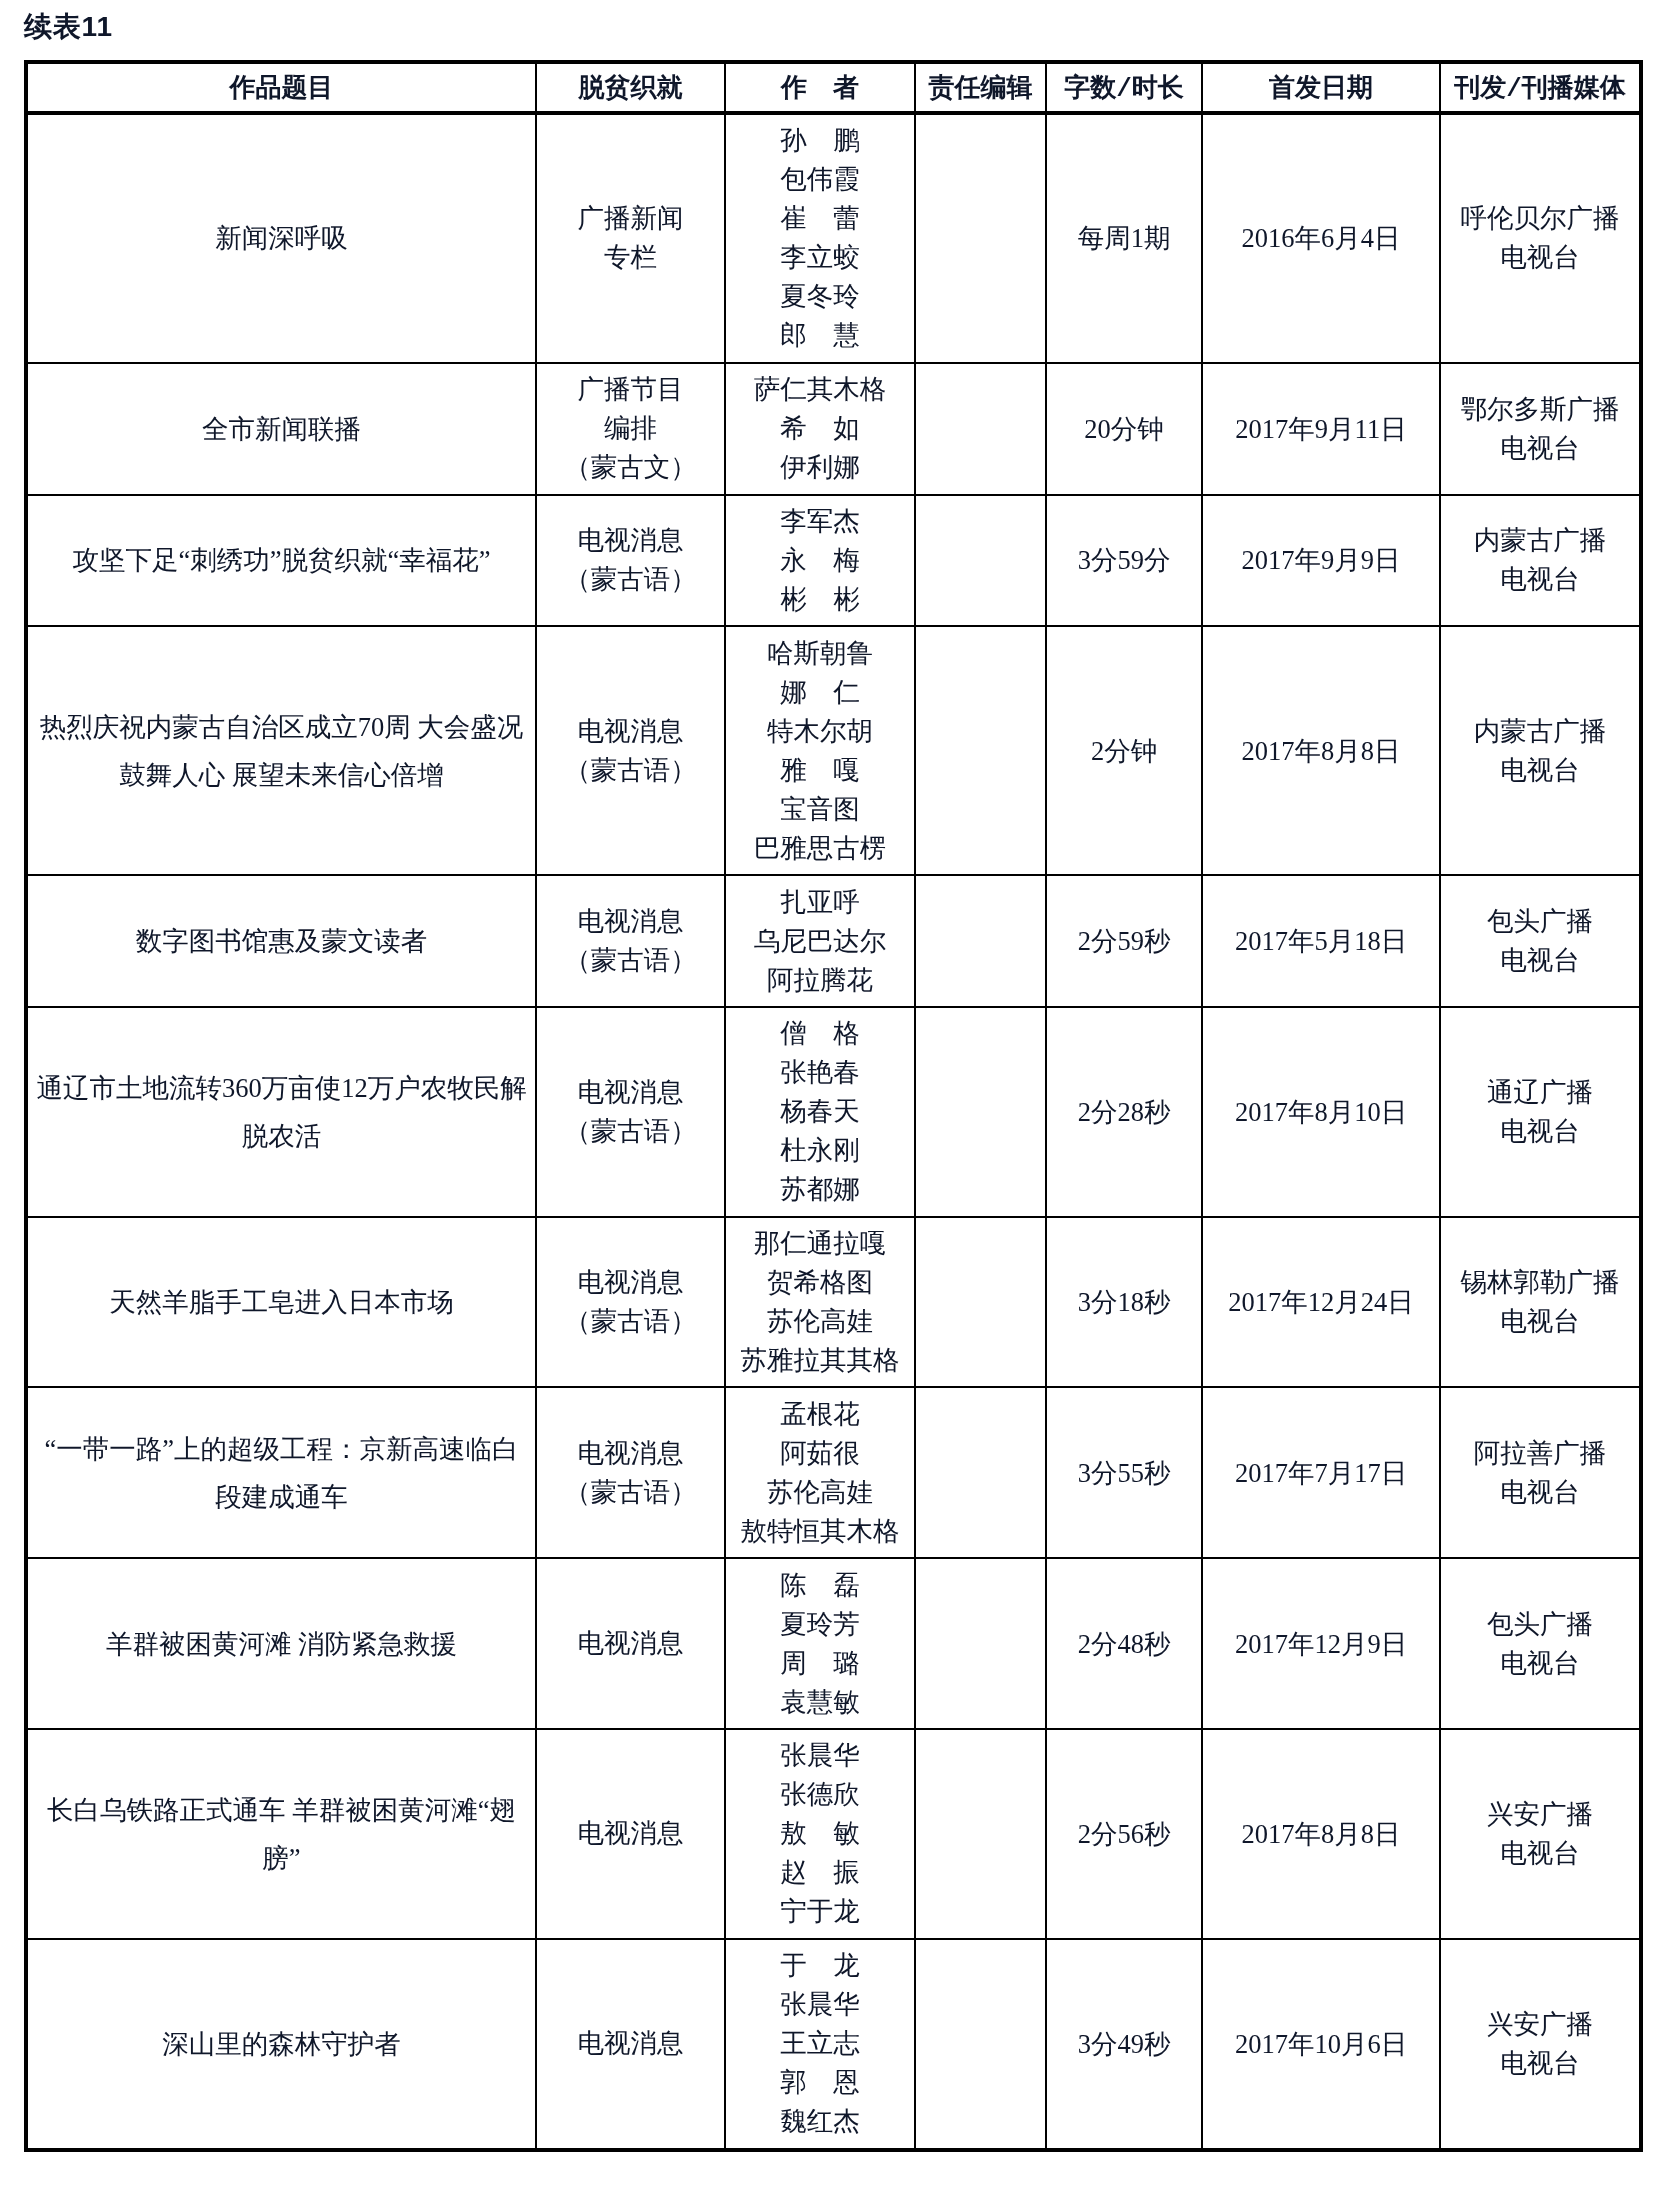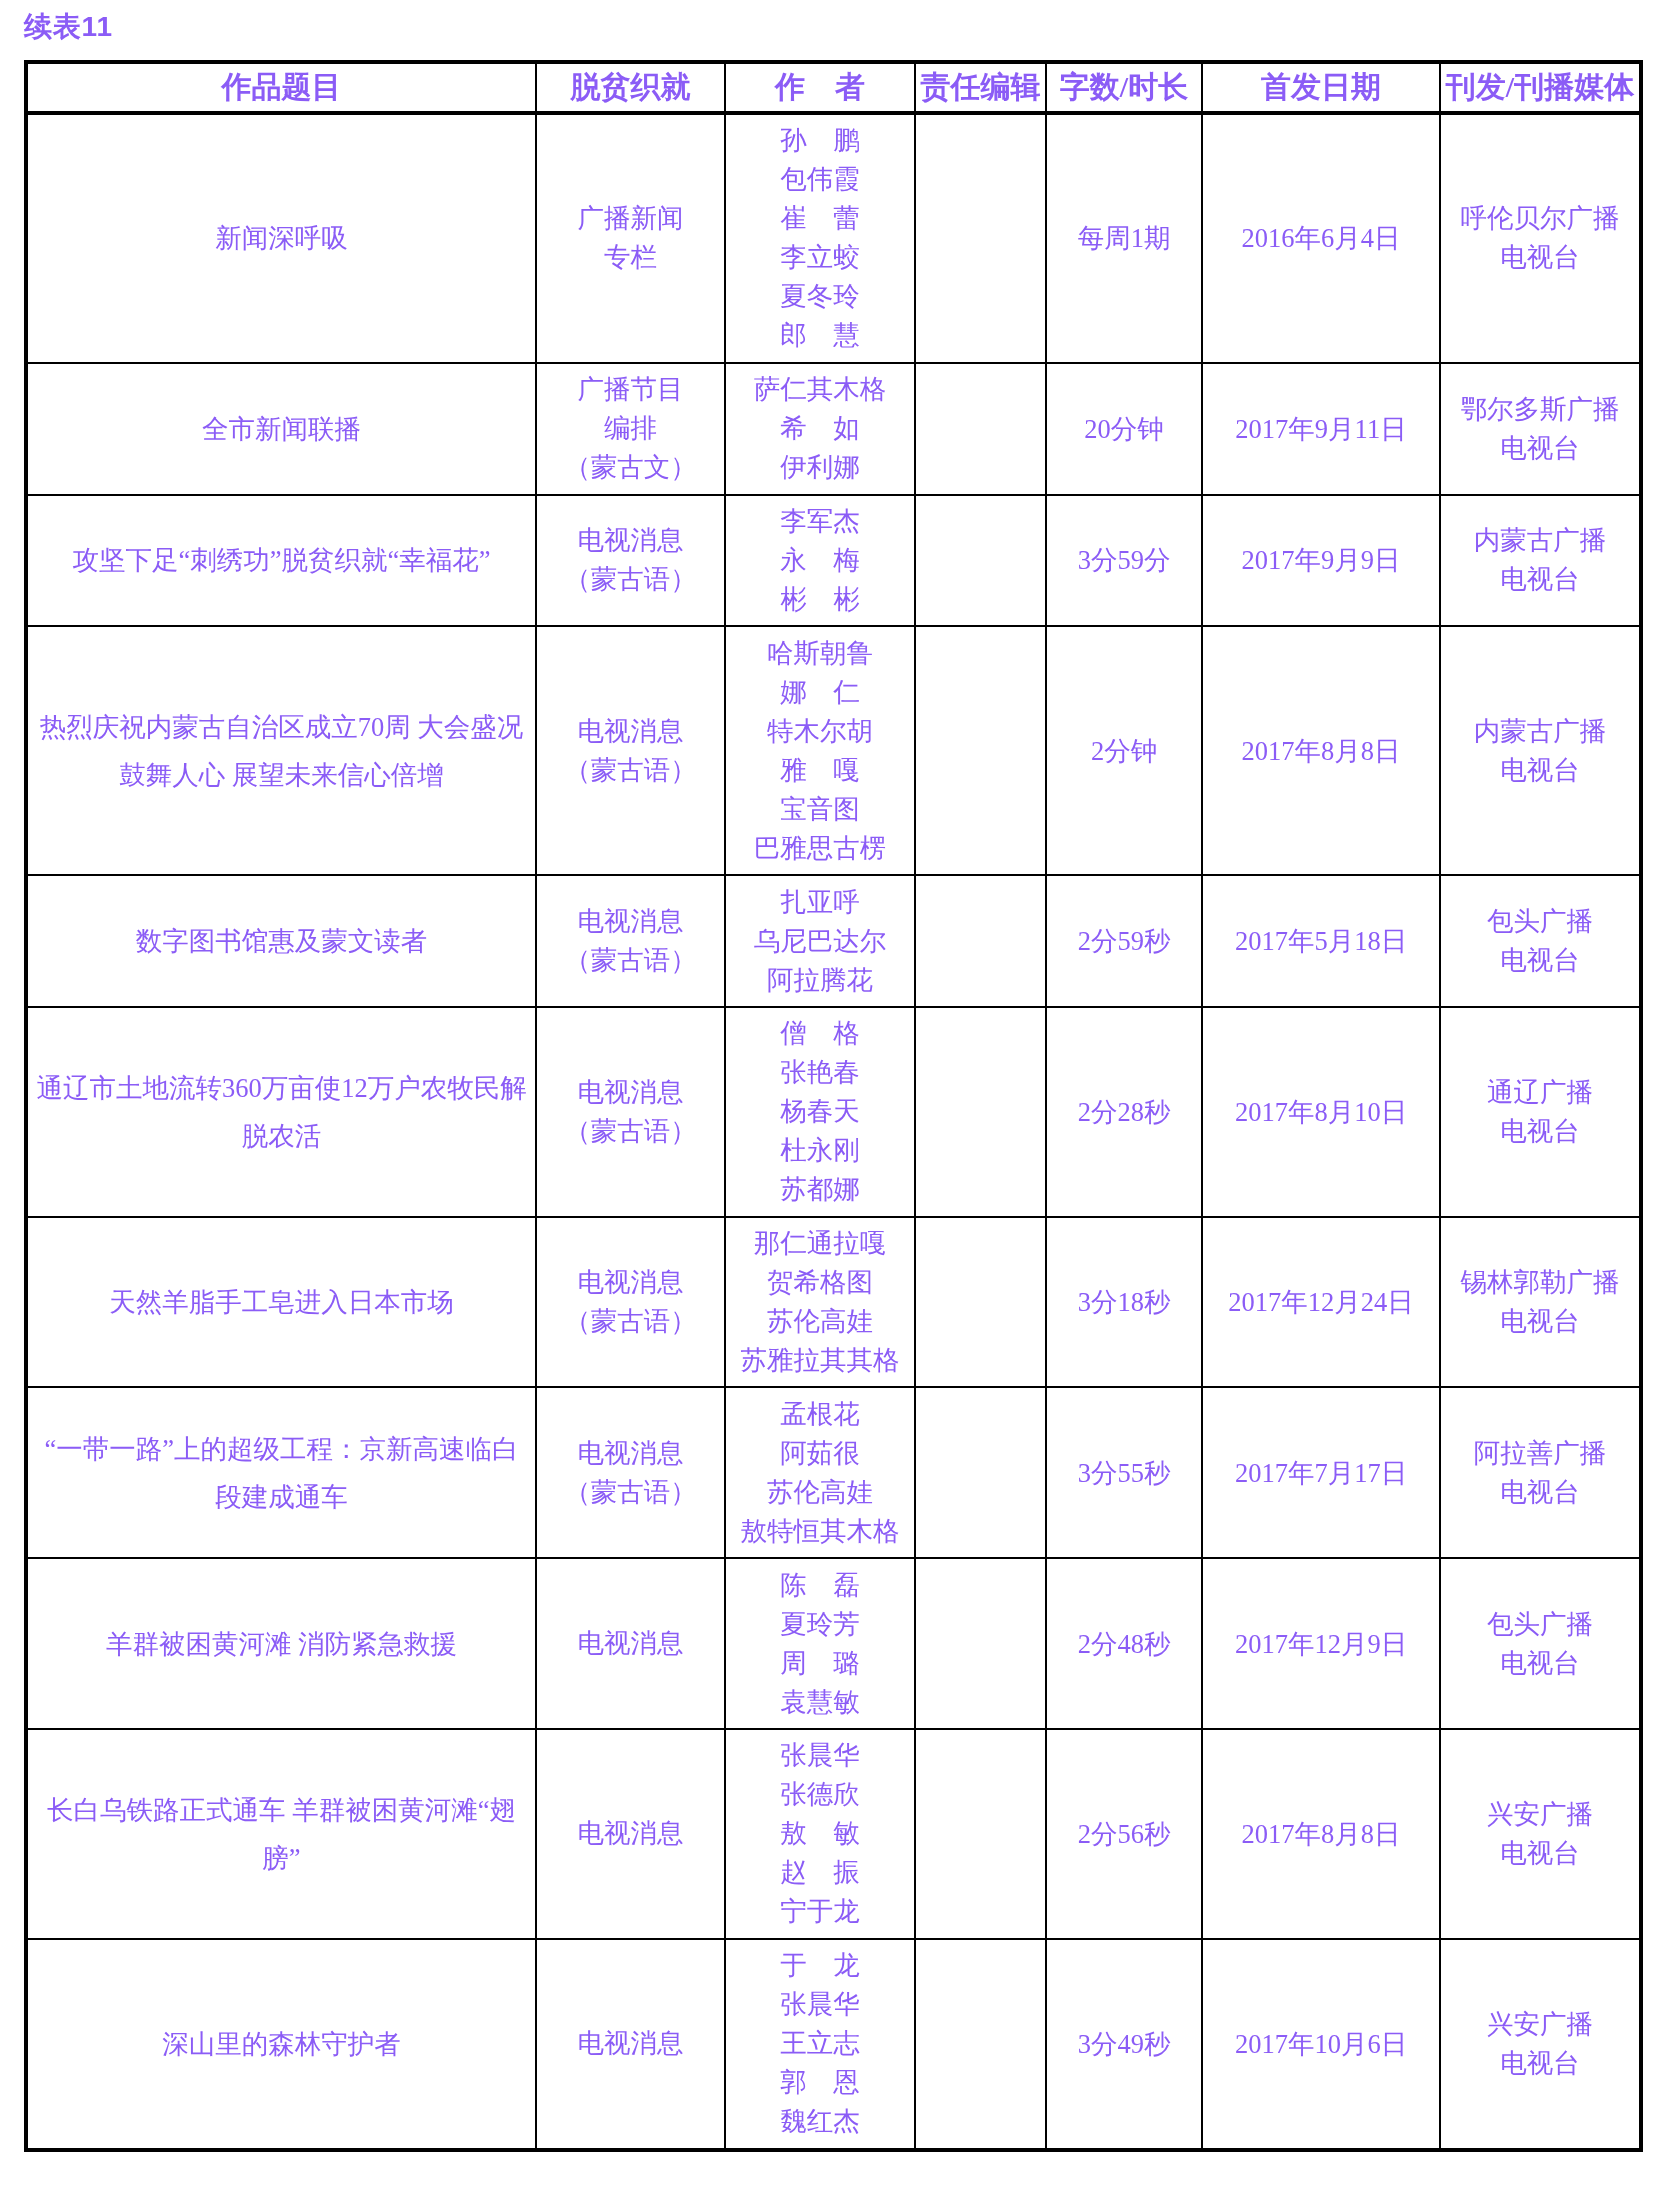--- a/index.html
+++ b/index.html
@@ -5,21 +5,21 @@
   html, body {
     margin: 0;
     padding: 0;
     background: #ffffff;
   }
   .page {
     position: relative;
     width: 1657px;
     height: 2205px;
     background: #ffffff;
-    color: #8b5cf6;
+    color: #0f172a;
     font-family: "Liberation Serif", "DejaVu Serif", serif;
     overflow: hidden;
   }
   .caption {
     position: absolute;
     top: 8px;
     left: 24px;
     font-family: "Liberation Sans", "DejaVu Sans", sans-serif;
     font-weight: bold;
     font-size: 28px;
@@ -32,23 +32,23 @@
     width: 1614px;
     border-collapse: collapse;
     table-layout: fixed;
     border: 4px solid #000;
   }
   table.grid th, table.grid td {
     border: 2.4px solid #000;
     overflow: hidden;
   }
   table.grid thead th {
-    font-family: Liberation Serif, serif;
+    font-family: Liberation Mono, monospace;
     font-weight: bold;
-    font-size: 30px;
+    font-size: 26px;
     height: 47px;
     text-align: center;
     vertical-align: middle;
     padding: 0 3.2px;
     border-bottom-width: 4px;
     white-space: nowrap;
   }
   table.grid td {
     font-size: 26.5px;
     text-align: center;

